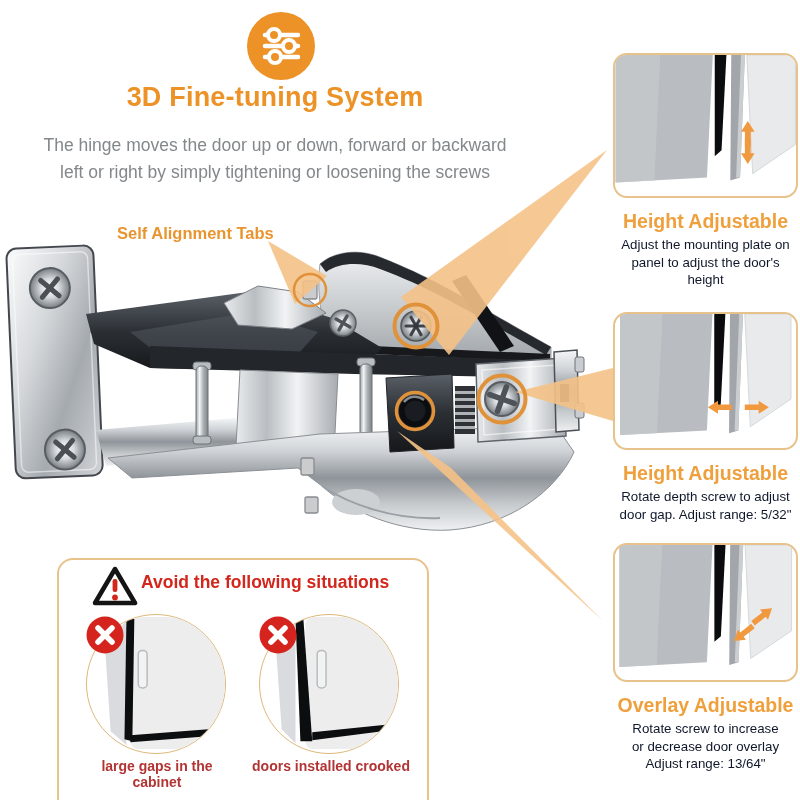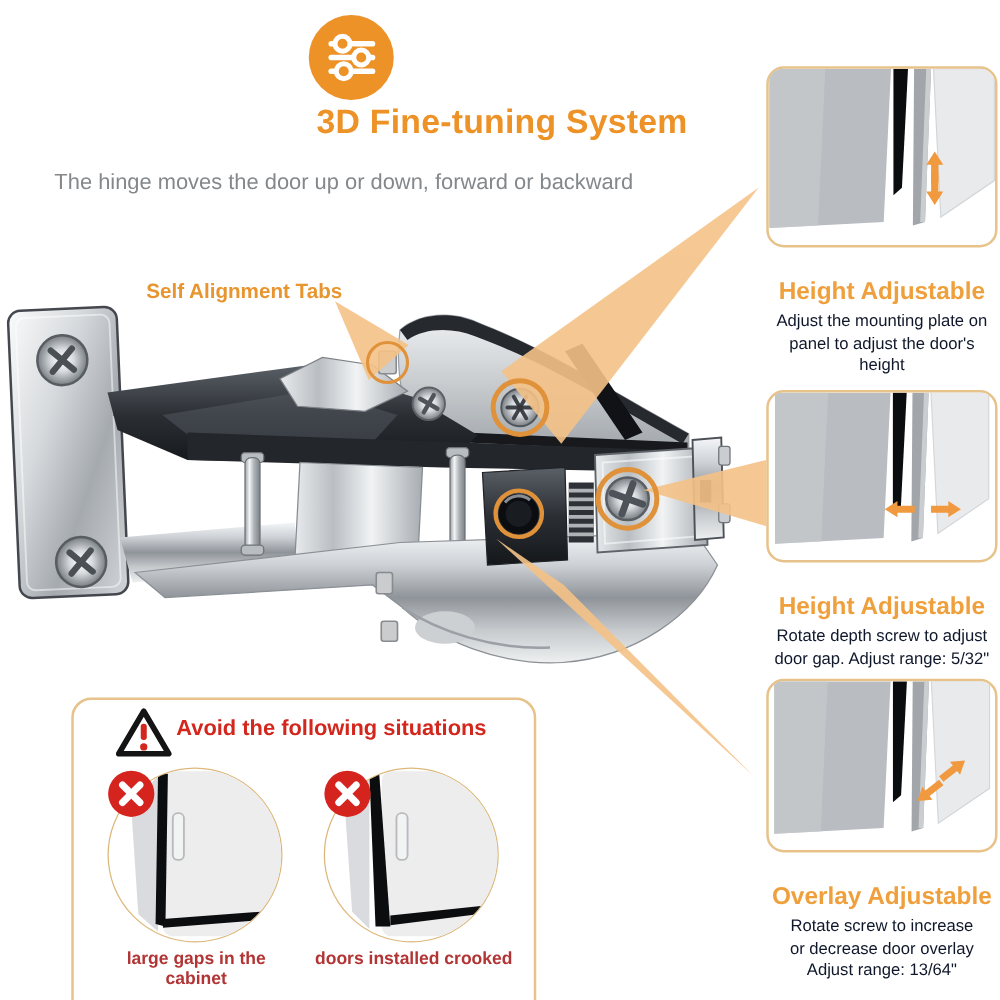--- a/index.html
+++ b/index.html
@@ -2,33 +2,33 @@
 <html style="--accent_orange: #ec9227; --label_orange: #e8952f; --panel_title_orange: #efa03c; --callout_ring: #e0923a; --beam: #f5c287; --arrow_orange: #f0993f; --box_border: #e7c28a; --warning_red: #d3261c; --caption_red: #b23434; --badge_red: #d5231e; --body_gray: #84888b;"><head>
 <meta charset="utf-8">
 <style>
   html,body{margin:0;padding:0;background:#fff;}
   body{width:800px;height:800px;position:relative;font-family:"Liberation Sans",sans-serif;}
   .stage{position:absolute;left:0;top:0;width:800px;height:800px;overflow:hidden;background:#fff;}
 
   
   .hdr-icon{position:absolute;left:247px;top:12px;width:68px;height:68px;border-radius:50%;
             background:var(--accent_orange);}
-  .hdr-title{position:absolute;left:0;top:82px;width:550px;margin:0;text-align:right;
+  .hdr-title{position:absolute;left:0;top:82px;width:550px;margin:0;text-align:center;
              font-size:27px;font-weight:bold;color:var(--accent_orange);letter-spacing:.2px;}
   .hdr-sub{position:absolute;left:0;top:132px;width:550px;text-align:center;
            font-size:17.5px;line-height:27px;color:var(--body_gray);}
 
   .tabs-label{position:absolute;left:117px;top:224px;font-size:16.5px;font-weight:bold;
               color:var(--label_orange);}
 
   
   .adjust{position:absolute;left:613px;width:185px;text-align:center;}
   .adjust .illus-box{width:185px;border:2px solid var(--box_border);border-radius:14px;
                      overflow:hidden;background:#fff;box-sizing:border-box;}
-  .adjust h3{margin:24px 0 3px;font-size:19.5px;font-weight:bold;color:var(--panel_title_orange);}
+  .adjust h3{margin:12px 0 3px;font-size:19.5px;font-weight:bold;color:var(--panel_title_orange);}
   .adjust .dline{font-size:13.3px;line-height:17.5px;color:#0f172a;}
 
   
   .avoid-box{position:absolute;left:57px;top:558px;width:372px;height:294px;box-sizing:border-box;
              border:2px solid var(--box_border);border-radius:16px;background:#fff;}
   .avoid-title{position:absolute;left:82px;top:12px;font-size:17.5px;font-weight:bold;
                color:var(--warning_red);}
   .warn-ico{position:absolute;left:33px;top:6px;width:46px;height:40px;}
   .avoid-circle{position:absolute;width:138px;height:138px;border-radius:50%;
                 border:1.5px solid #ddb87b;overflow:hidden;background:#fff;}
@@ -215,20 +215,21 @@
       <g stroke="#fff" stroke-width="4" style="fill:var(--accent_orange)">
         <circle cx="27" cy="23" r="6"></circle>
         <circle cx="42" cy="34" r="6"></circle>
         <circle cx="28" cy="45" r="6"></circle>
       </g>
     </svg>
   </div>
   <h1 class="hdr-title">3D Fine-tuning System</h1>
   <div class="hdr-sub">
     <div>The hinge moves the door up or down, forward or backward</div>
+    <div>left or right by simply tightening or loosening the screws</div>
   </div>
 
   <div class="tabs-label">Self Alignment Tabs</div>
 
   <section class="adjust" style="top:53px;">
     <div class="illus-box" style="height:145px;">
       <svg width="181" height="141" viewBox="0 0 185 145">
         <polygon points="0,0 100,0 94,126 0,131" fill="#b9bcc0"></polygon>
         <polygon points="0,0 46,0 40,129 0,131" fill="#c6c9cc" opacity=".75"></polygon>
         <polygon points="102,0 114,0 109,98 102,104" fill="#0a0c0e"></polygon>

